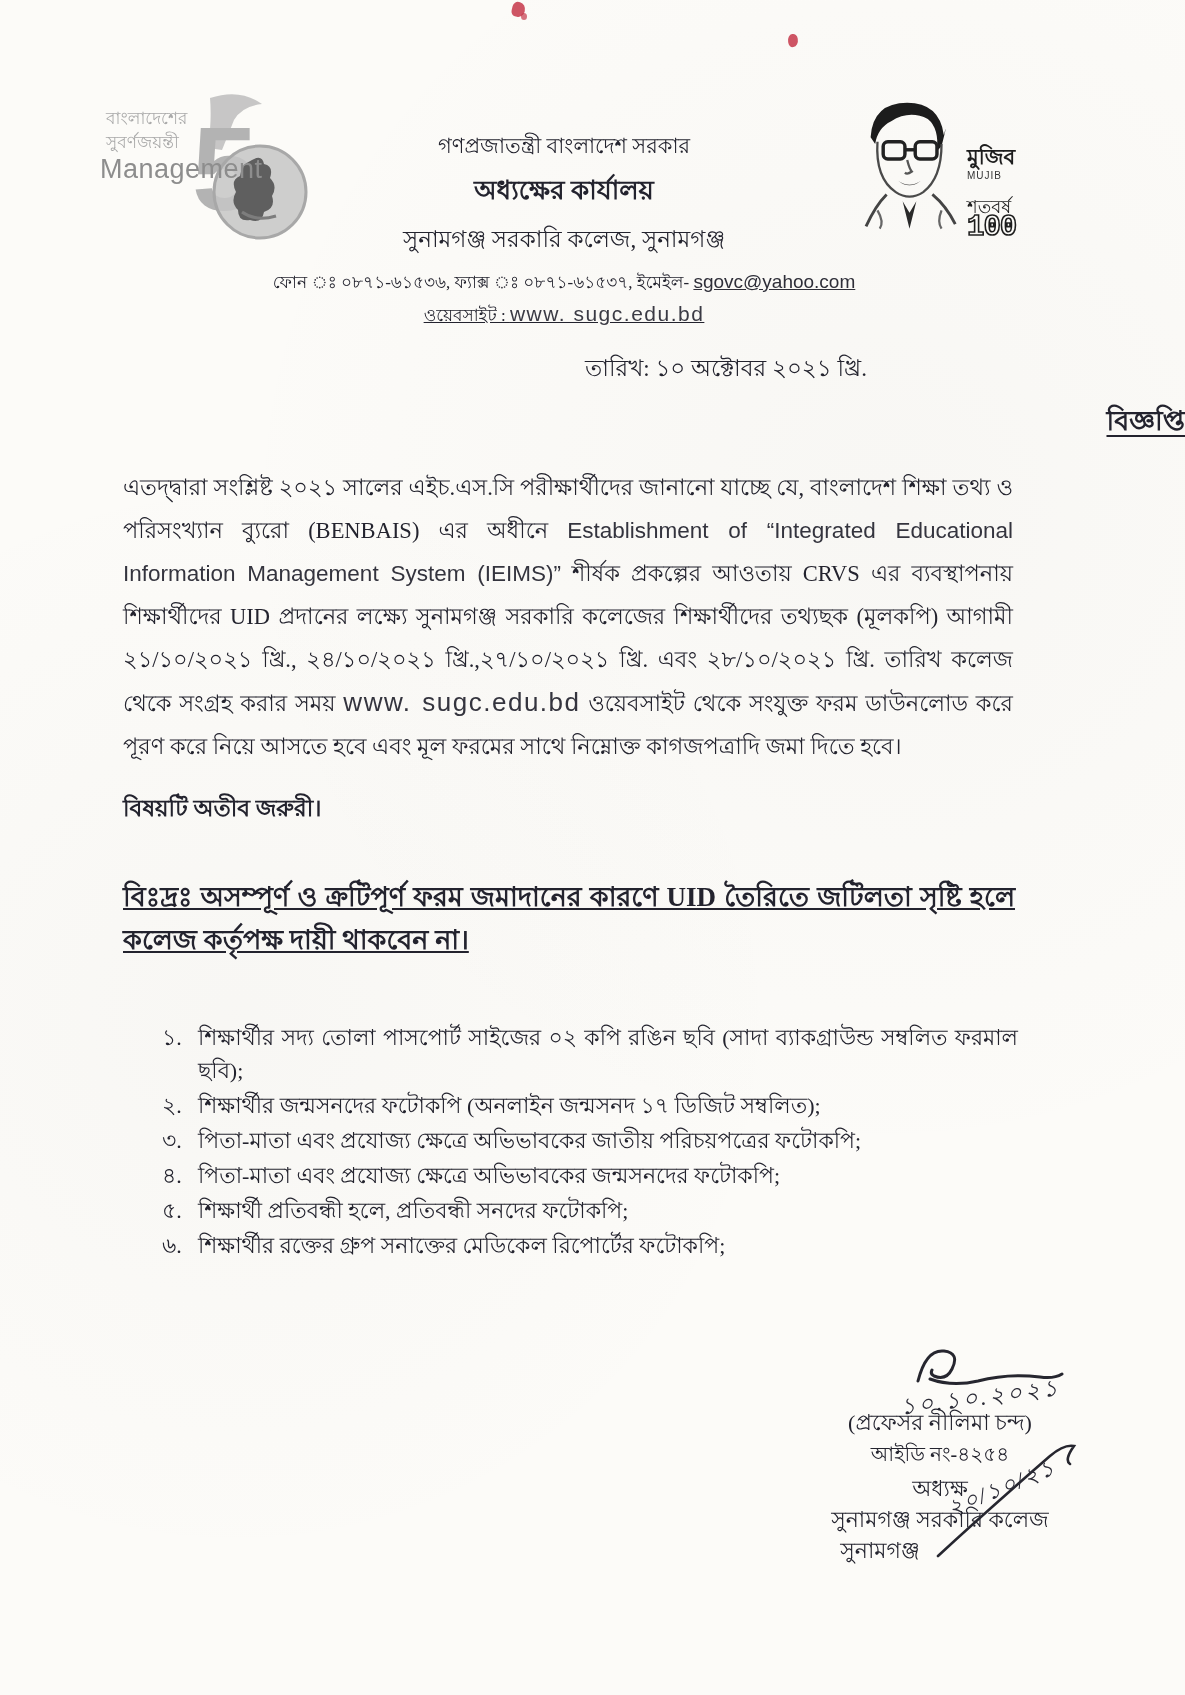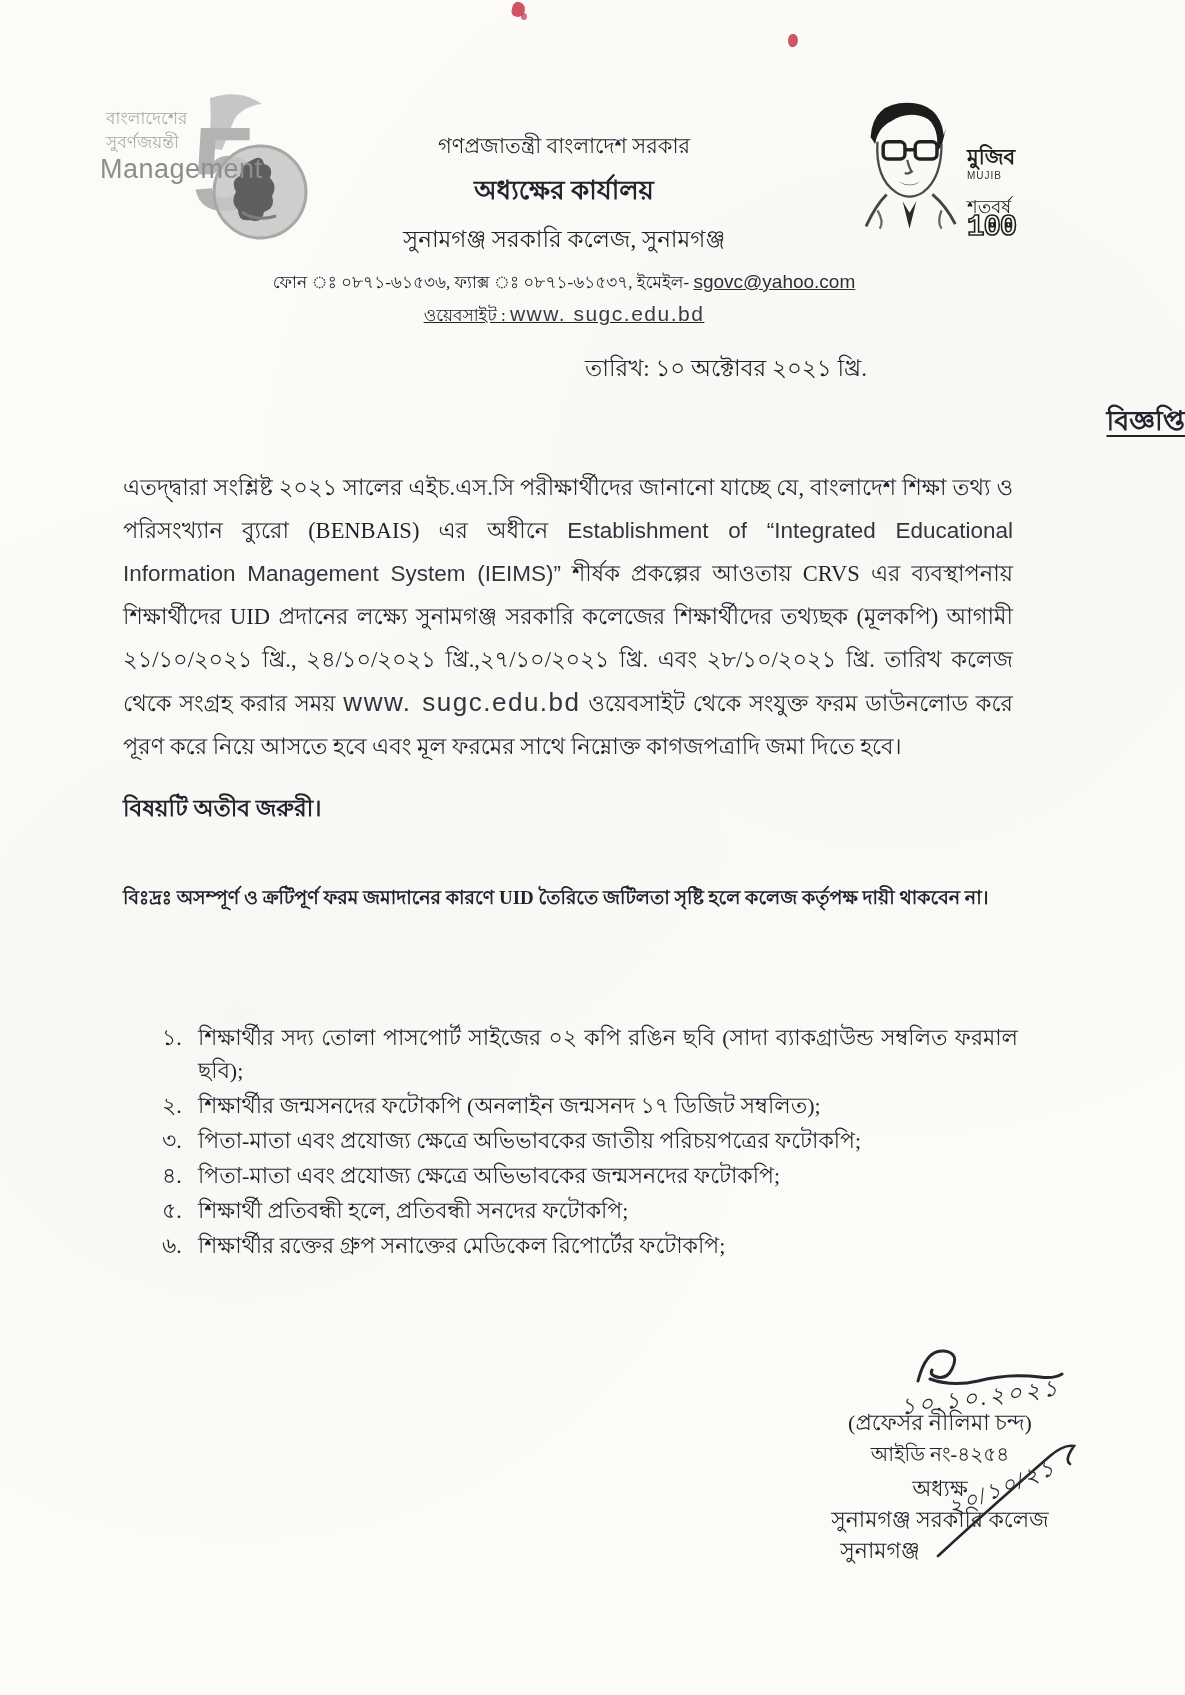--- a/index.html
+++ b/index.html
@@ -55,22 +55,22 @@
       font-size:27px;font-weight:bold;}
   .notice-title span{text-decoration:underline;text-underline-offset:5px;}
 
   .body-para{position:absolute;left:123px;top:466px;width:890px;font-size:22.5px;
       line-height:43px;text-align:justify;}
   .en{font-family:"Liberation Sans","DejaVu Sans",sans-serif;color:#34343e;}
   .site-inline{font-family:"Liberation Sans","DejaVu Sans",sans-serif;font-size:26px;
       letter-spacing:1.5px;color:#34343e;}
 
   .important-line{position:absolute;left:123px;top:778px;font-size:23px;font-weight:bold;margin-top:12px;}
-  .note-line{position:absolute;left:123px;top:876px;width:892px;font-size:19px;
-      font-weight:bold;line-height:43px;text-align:justify;}
+  .note-line{position:absolute;left:123px;top:876px;width:892px;font-size:27px;
+      font-weight:bold;line-height:43px;text-align:justify;text-decoration:underline;}
 
   .docs-head{position:absolute;left:123px;top:984px;font-size:23px;font-weight:bold;}
   .docs-list{position:absolute;left:162px;top:1021px;width:856px;font-size:22px;line-height:33px;}
   .doc-item{display:flex;margin-bottom:2px;}
   .doc-item .num{flex:none;width:36px;}
   .doc-item .txt{flex:1;text-align:justify;}
 
   .sig-block{position:absolute;left:800px;top:1335px;width:280px;text-align:center;font-size:22px;}
   .sig-scribble{position:absolute;left:108px;top:4px;}
   .hand-date{position:absolute;left:100px;top:44px;font-size:23px;letter-spacing:3px;

